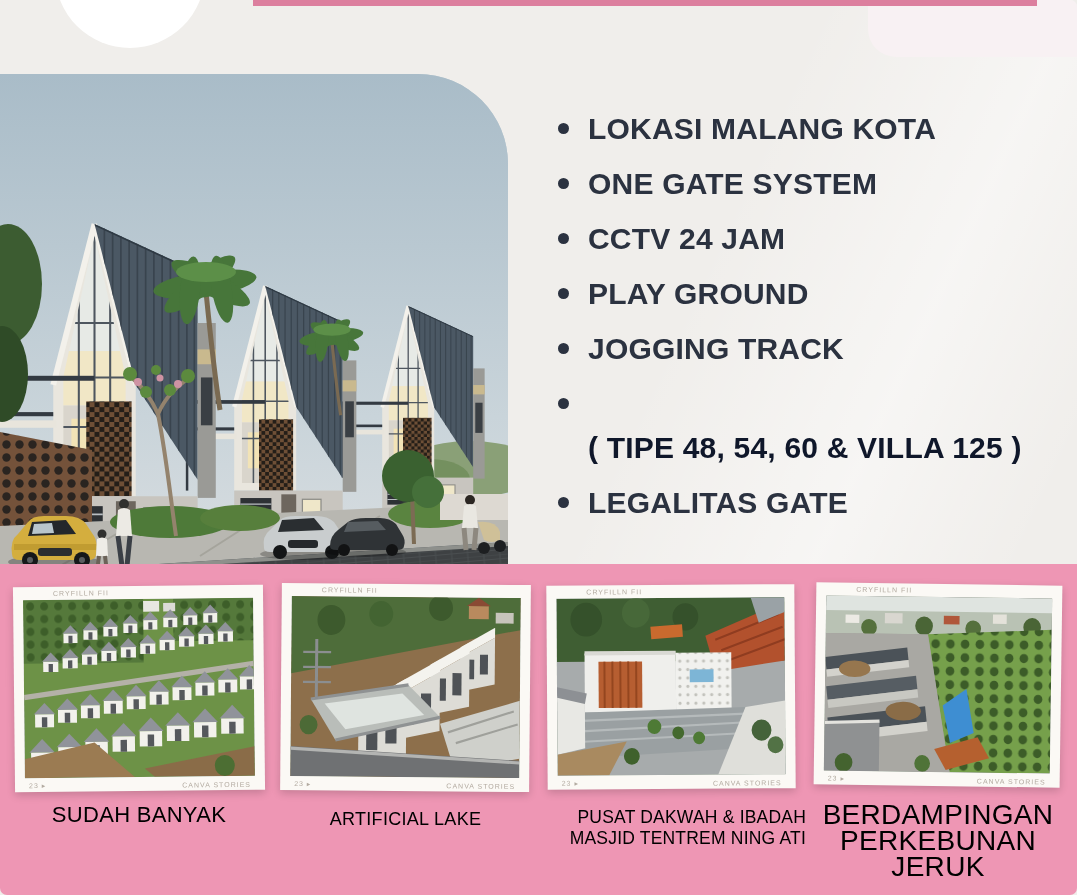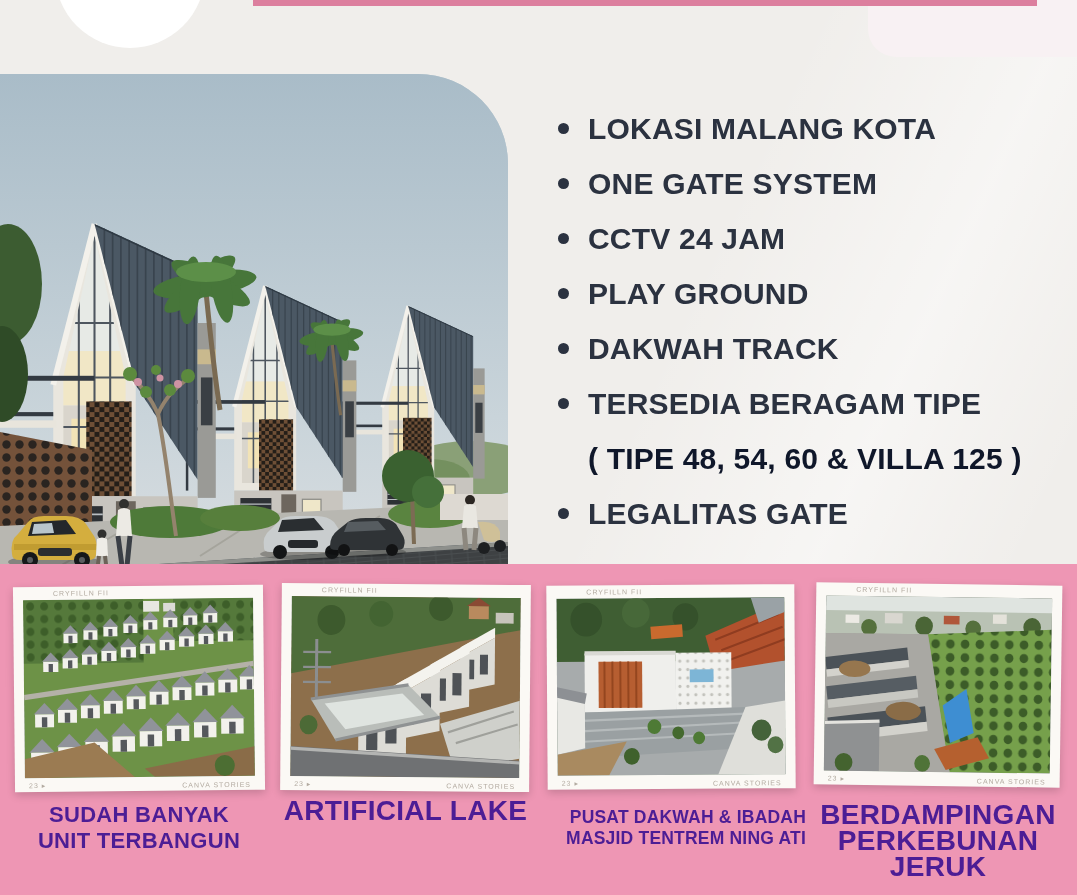--- a/index.html
+++ b/index.html
@@ -1,17 +1,17 @@
 <!DOCTYPE html>
 <html><head>
 <meta charset="utf-8">
 <style>
   html,body{margin:0;padding:0;background:#f0eeeb;}
   .page{position:relative;width:1077px;height:895px;background:#f0eeeb;overflow:hidden;
-        font-family:"Liberation Sans","DejaVu Sans",sans-serif;}
+        font-family:"Liberation Sans","DejaVu Sans",sans-serif;border-radius:7px;}
   .sheen{position:absolute;inset:0;z-index:0;
         background:linear-gradient(115deg,rgba(255,255,255,0) 55%,rgba(255,255,255,.45) 72%,rgba(255,255,255,0) 86%);}
   .corner-card{position:absolute;top:0;right:0;width:209px;height:57px;background:#f8f1f3;
         border-bottom-left-radius:28px;z-index:1;}
   .top-strip{position:absolute;top:0;left:253px;width:784px;height:6px;background:#dc7f9e;z-index:2;}
   .brand-circle{position:absolute;top:-102px;left:55px;width:150px;height:150px;border-radius:50%;
         background:#ffffff;z-index:2;}
   .hero{position:absolute;top:74px;left:0;width:508px;height:490px;border-radius:0 90px 0 0;
         overflow:hidden;z-index:2;background:#b7c6cf;}
   .hero svg{display:block;width:100%;height:100%;}
@@ -31,24 +31,24 @@
   .polaroid .ph{width:100%;height:100%;overflow:hidden;background:#9aa79a;}
   .polaroid svg{display:block;width:100%;height:100%;}
   .wm{position:absolute;font-size:7px;color:#b3aba1;letter-spacing:1px;white-space:nowrap;}
   .wm.t{top:3px;left:40px;}
   .wm.bl{bottom:2px;left:14px;}
   .wm.br{bottom:2px;right:14px;}
   .f1{left:14px;top:22px;width:250px;height:205px;transform:rotate(-0.6deg);}
   .f2{left:281px;top:20px;width:249px;height:207px;transform:rotate(0.5deg);}
   .f3{left:547px;top:21px;width:248px;height:204px;transform:rotate(-0.4deg);}
   .f4{left:815px;top:20px;width:246px;height:202px;transform:rotate(0.8deg);}
-  .cap{position:absolute;text-align:center;color:#4c1d95;font-weight:bold;}
+  .cap{position:absolute;text-align:center;color:#000000;font-weight:normal;}
   .cap .l1,.cap .l2{display:block;}
   .c1{left:6px;top:238px;width:266px;font-size:22px;line-height:26px;letter-spacing:.3px;}
-  .c2{left:273px;top:234px;width:265px;font-size:28px;line-height:26px;letter-spacing:.3px;text-align:center;}
+  .c2{left:273px;top:242px;width:265px;font-size:18px;line-height:26px;letter-spacing:.3px;text-align:center;}
   .c3{left:536px;top:243px;width:270px;font-size:17.5px;line-height:21px;letter-spacing:.2px;text-align:right;}
   .c4{left:806px;top:238px;width:264px;font-size:28px;line-height:26px;letter-spacing:.3px;}
 </style>
 </head>
 <body>
 
 <div class="page">
   <div class="sheen"></div>
   <div class="corner-card"></div>
   <div class="top-strip"></div>
@@ -245,25 +245,24 @@
     <div class="feat">
       <span class="dot"></span>
       <span class="lbl">CCTV 24 JAM</span>
     </div>
     <div class="feat">
       <span class="dot"></span>
       <span class="lbl">PLAY GROUND</span>
     </div>
     <div class="feat">
       <span class="dot"></span>
-      <span class="lbl">DAKWAH TRACK</span>
-    </div>
-    <div class="feat">
-      <span class="dot"></span>
-      <span class="lbl">TERSEDIA BERAGAM TIPE</span>
+      <span class="lbl">JOGGING TRACK</span>
+    </div>
+    <div class="feat">
+      <span class="dot"></span>
     </div>
     <div class="feat sub">
       <span class="dot"></span>
       <span class="lbl">( TIPE 48, 54, 60 &amp; VILLA 125 )</span>
     </div>
     <div class="feat">
       <span class="dot"></span>
       <span class="lbl">LEGALITAS GATE</span>
     </div>
   </div>
@@ -467,21 +466,20 @@
           <circle cx="20" cy="160" r="9" fill="#44632f"></circle>
             <circle cx="100" cy="160" r="8" fill="#4f7338"></circle>
         </svg>
       </div>
       <span class="wm bl">23 ▸</span>
       <span class="wm br">CANVA STORIES</span>
     </figure>
 
     <div class="cap c1">
       <span class="l1">SUDAH BANYAK</span>
-      <span class="l2">UNIT TERBANGUN</span>
     </div>
     <div class="cap c2">
       <span class="l1">ARTIFICIAL LAKE</span>
     </div>
     <div class="cap c3">
       <span class="l1">PUSAT DAKWAH &amp; IBADAH</span>
       <span class="l2">MASJID TENTREM NING ATI</span>
     </div>
     <div class="cap c4">
       <span class="l1">BERDAMPINGAN</span>

